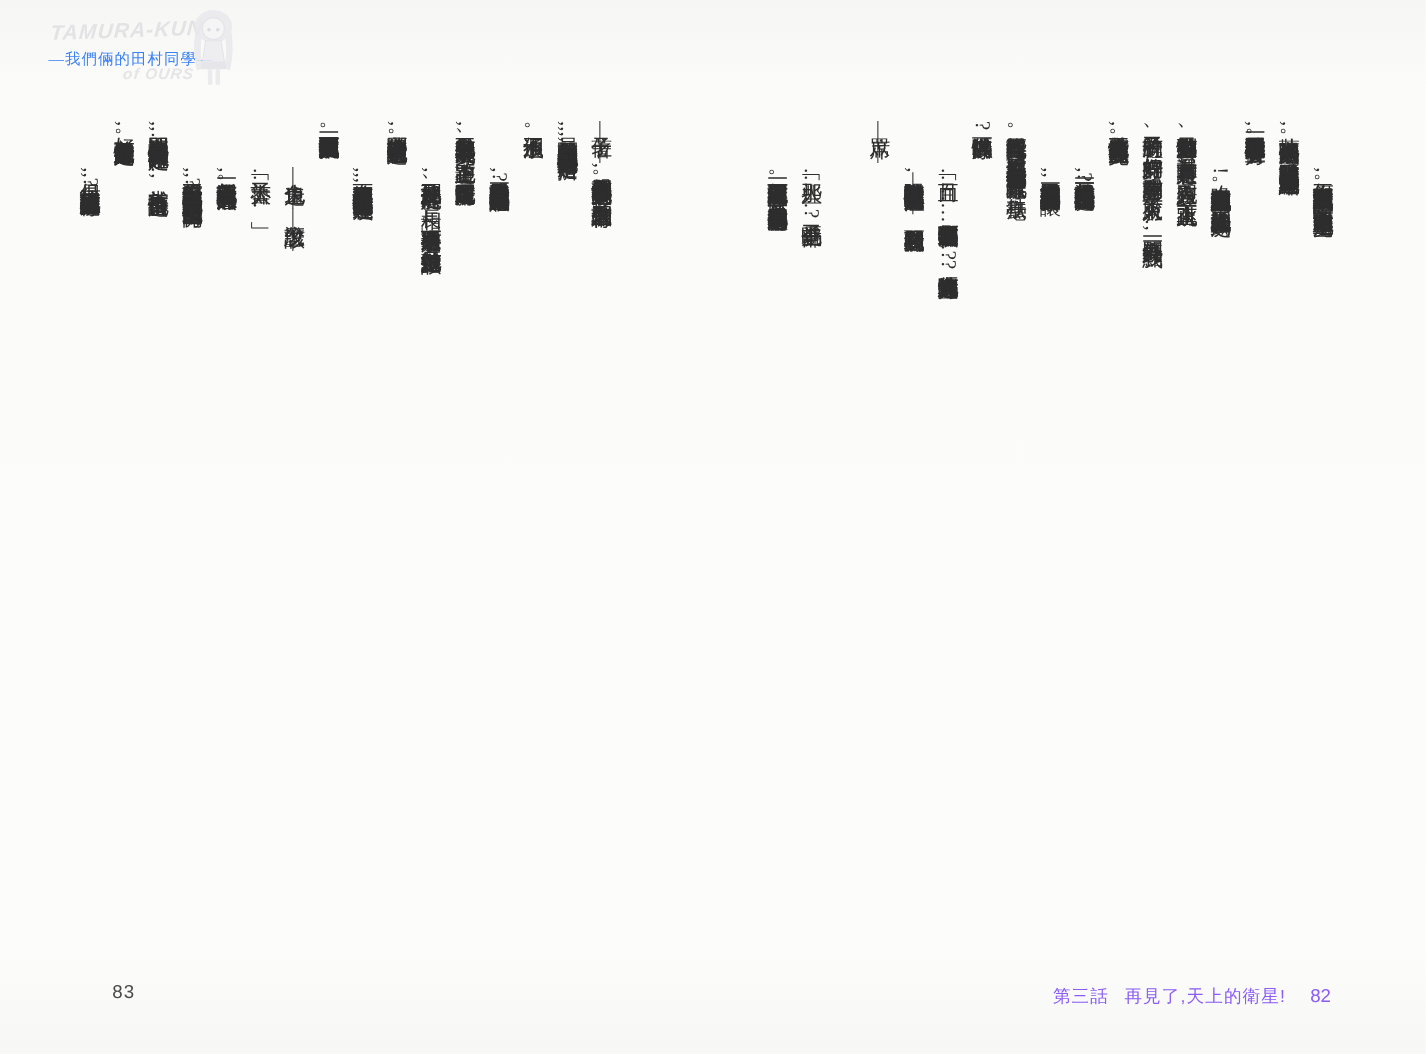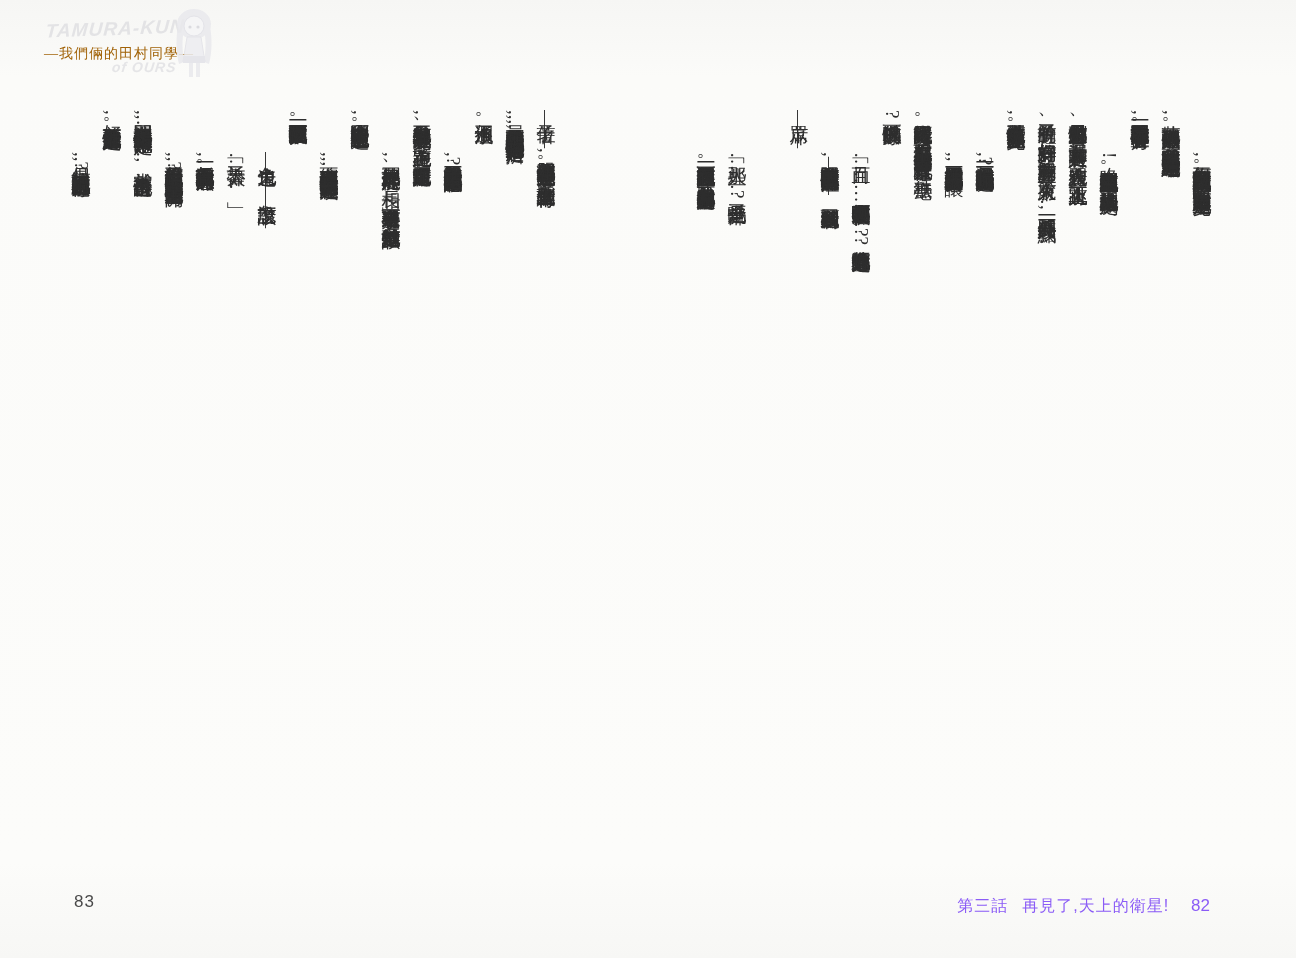--- a/index.html
+++ b/index.html
@@ -20,21 +20,21 @@
     color:#e3e3e5;transform:skewX(-6deg) rotate(-2deg);white-space:nowrap;
   }
   .logo-en2{
     position:absolute;left:74px;top:55px;
     font-family:"Liberation Sans",sans-serif;
     font-style:italic;font-weight:bold;font-size:14px;letter-spacing:1px;
     color:#e5e5e7;transform:skewX(-6deg);white-space:nowrap;
   }
   .series-title{
     position:absolute;left:6px;top:41px;
-    font-size:14px;letter-spacing:1px;color:#a16207;white-space:nowrap;
+    font-size:14px;letter-spacing:1px;color:#3b82f6;white-space:nowrap;
     font-family:Liberation Serif, serif;
   }
   .mascot{position:absolute;left:130px;top:0px;opacity:.85;}
 
   
   .textflow{
     position:absolute;top:110px;height:805px;
     display:flex;flex-direction:row-reverse;justify-content:flex-start;
     gap:10px;
   }
@@ -44,21 +44,21 @@
     writing-mode:vertical-rl;text-orientation:mixed;
     width:21px;height:805px;overflow:hidden;
     font-size:19px;line-height:21px;letter-spacing:0;
     color:#2e2e2e;
   }
   .col.indent{padding-top:42px;height:763px;}
 
   
   .pagenum{
     position:absolute;font-family:"Liberation Sans",sans-serif;
-    font-size:17px;color:#4a4a4a;letter-spacing:1px;
+    font-size:17px;color:#4a4a4a;letter-spacing:1px;margin-left:28px;
   }
   .pagenum.pl{left:74px;top:892px;}
   .footer{
     position:absolute;top:896px;right:86px;white-space:nowrap;
     font-family:"Liberation Sans",sans-serif;font-size:16px;color:#8b5cf6;
   }
   .footer .chap{margin-right:14px;letter-spacing:1px;}
   .footer .chtitle{letter-spacing:1px;}
   .footer .num{margin-left:22px;font-size:17px;}
 </style>

